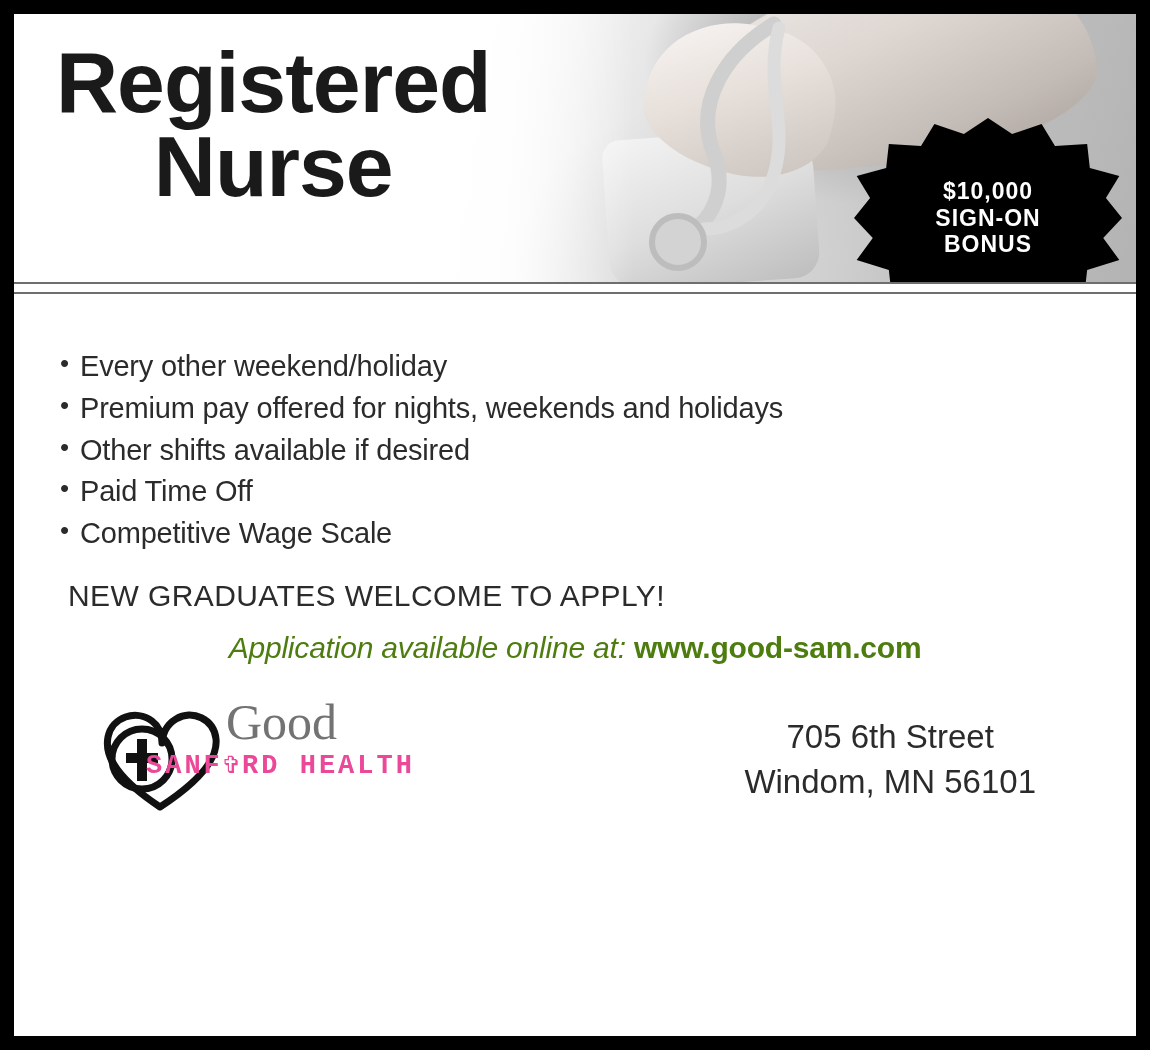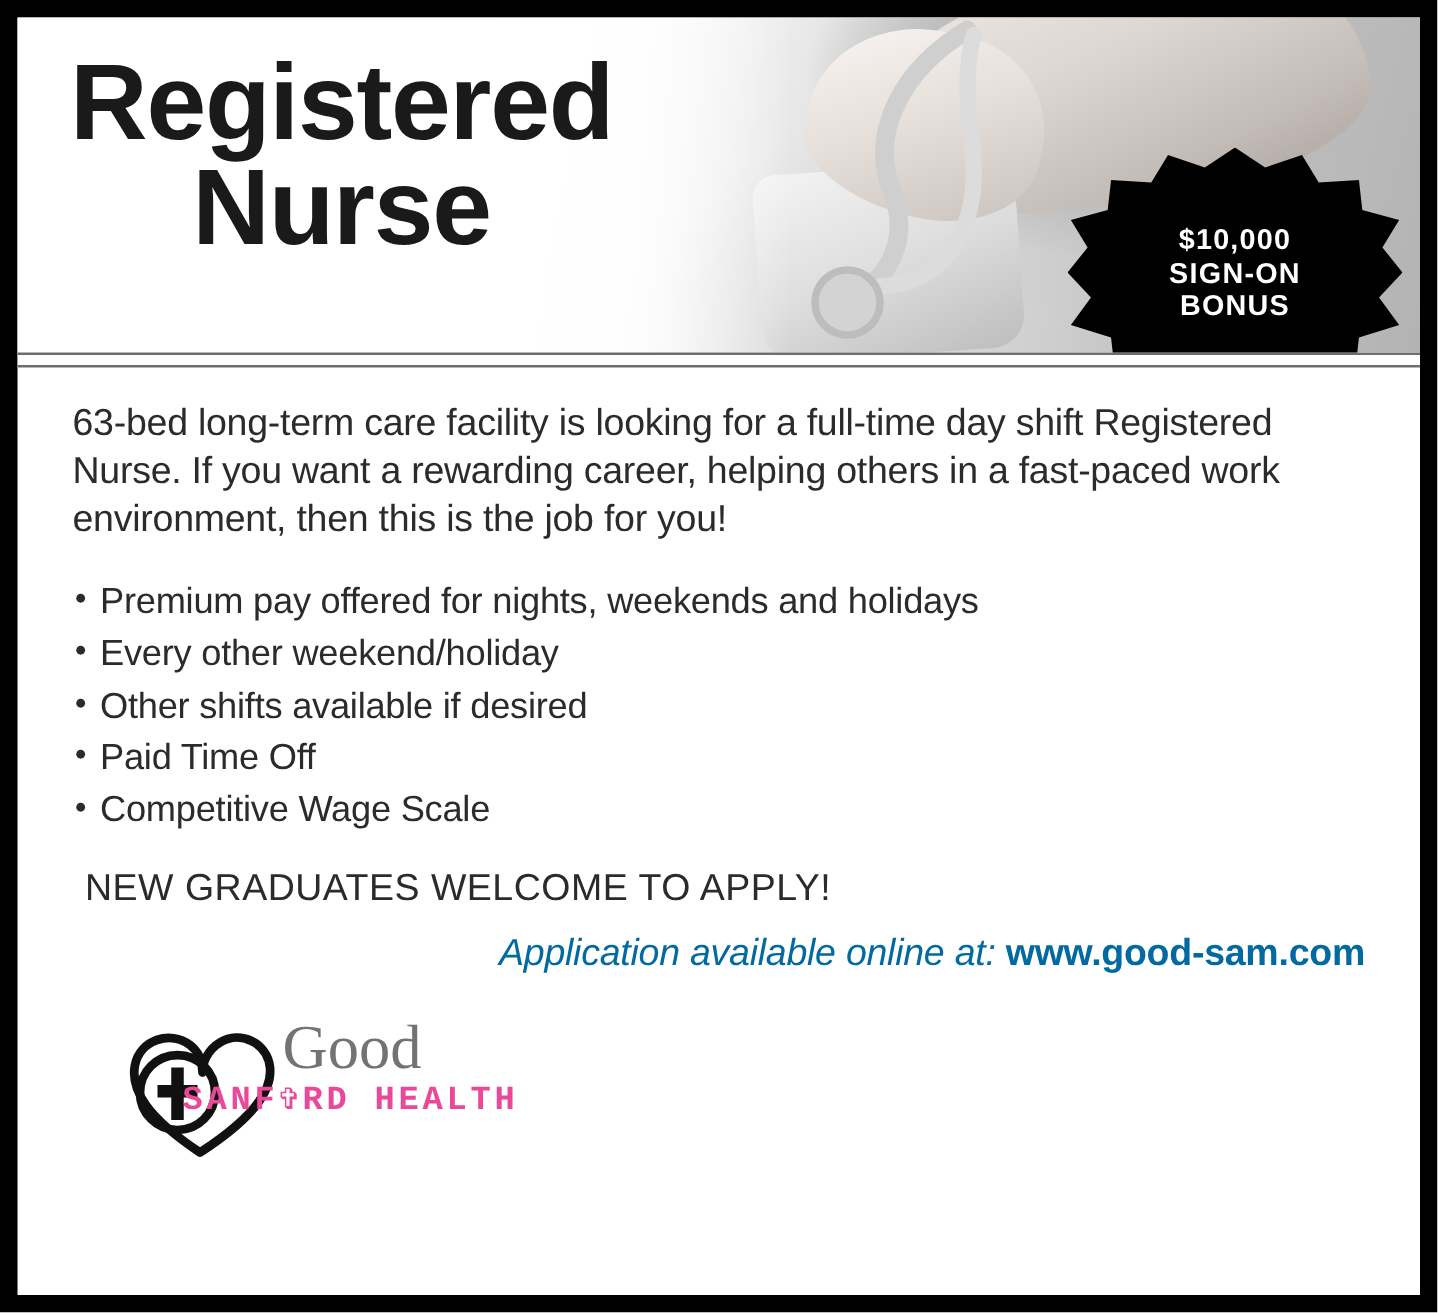--- a/index.html
+++ b/index.html
@@ -189,23 +189,23 @@
   .newgrads {
     margin: 24px 0 0 0;
     text-align: left;
     font-size: 30px;
     color: #2b2b2b;
     letter-spacing: 0.4px;
     padding-left: 10px;
   }
   .applyline {
     margin: 18px 0 0 0;
-    text-align: right;
+    text-align: center;
     font-size: 30px;
-    color: #0369a1;
+    color: #4d7c0f;
     letter-spacing: -0.2px;
   }
   .applyline .ital {
     font-style: italic;
   }
   .applyline .url {
     font-weight: bold;
   }
 
   
@@ -298,25 +298,24 @@
         <span>$10,000</span>
         <span>SIGN-ON</span>
         <span>BONUS</span>
       </div>
     </div>
   </div>
 
   <div class="rule"></div>
 
   <div class="body">
-    <p class="intro">63-bed long-term care facility is looking for a full-time day shift Registered Nurse. If you want a rewarding career, helping others in a fast-paced work environment, then this is the job for you!</p>
 
     <ul class="bullets">
+      <li>Every other weekend/holiday</li>
       <li>Premium pay offered for nights, weekends and holidays</li>
-      <li>Every other weekend/holiday</li>
       <li>Other shifts available if desired</li>
       <li>Paid Time Off</li>
       <li>Competitive Wage Scale</li>
     </ul>
 
     <p class="newgrads">NEW GRADUATES WELCOME TO APPLY!</p>
 
     <p class="applyline">
       <span class="ital">Application available online at:</span>
       <span class="url">www.good-sam.com</span>
@@ -334,16 +333,20 @@
           <rect x="37" y="34" width="10" height="42" fill="#111111"></rect>
           <rect x="26" y="48" width="32" height="10" fill="#111111"></rect>
         </svg>
       </div>
       <div class="logo-words">
         <div class="logo-good">Good</div>
         <div class="logo-sanford">SANF✞RD HEALTH</div>
       </div>
     </div>
 
+    <div class="addr">
+      <div>705 6th Street</div>
+      <div>Windom, MN 56101</div>
+    </div>
 
   </div>
 
 </div>
 
 </body></html>

